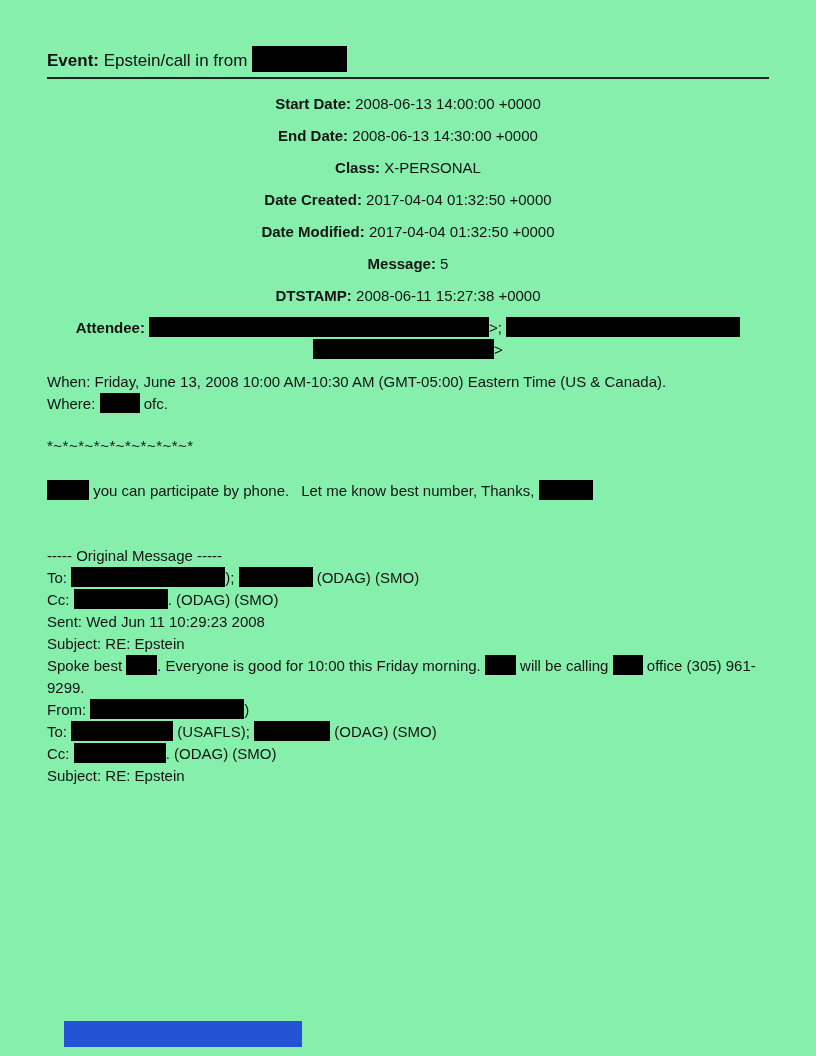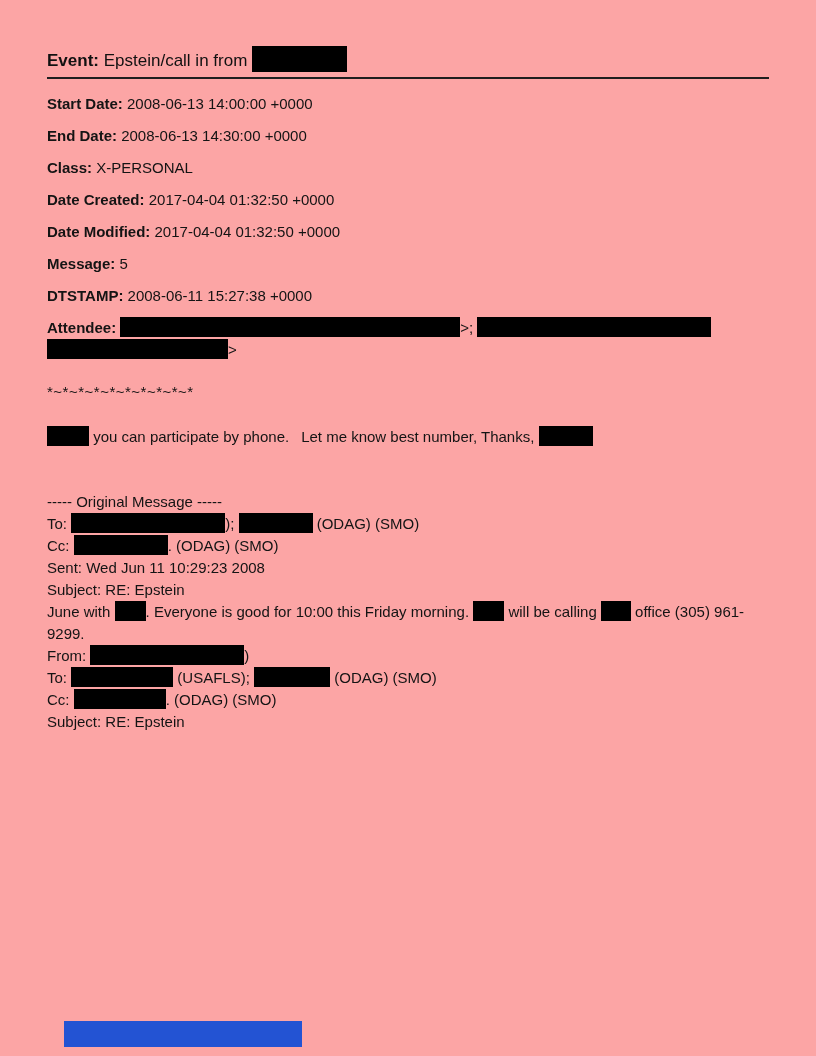--- a/index.html
+++ b/index.html
@@ -1,31 +1,31 @@
 <!DOCTYPE html>
 <html><head>
 <meta charset="utf-8">
 <style>
   html,body { margin:0; padding:0; background:#ffffff; }
   .page {
     position:relative;
     width:816px; height:1056px;
     box-sizing:border-box;
     padding:46px 47px 0 47px;
-    background:#fca5a5;
+    background:#86efac;
     font-family:"Liberation Sans","DejaVu Sans",sans-serif;
     font-size:15px; line-height:22px;
     color:#141414;
     overflow:hidden;
   }
   h1.title { margin:0; font-size:17px; line-height:26px; font-weight:400; color:#111; }
   h1.title .b { font-weight:700; }
   hr.title-rule { margin:3px 0 0 0; border:0; border-top:2px solid #1f1f1f; }
   .meta-list { margin-top:14px; }
-  p.meta { margin:0 0 10px 0; }
+  p.meta { margin:0 0 10px 0;text-align:center; }
   p.meta .b { font-weight:700; }
   p.para { margin:0; }
   p.sep-line { margin:20px 0 0 0; letter-spacing:0.5px; }
   p.note-line { margin:23px 0 0 0; }
   .msg1 { margin-top:43px; }
   .msg1 p, .msg2 p { margin:0; }
   .msg-body { margin:22px 0 0 0; }
   .msg2 { }
   .redact {
     display:inline-block;
@@ -76,39 +76,43 @@
 
     <p class="meta"><strong class="b">DTSTAMP:</strong>
       <span>2008-06-11 15:27:38 +0000</span></p>
 
     <p class="meta"><strong class="b">Attendee:</strong>
       <span class="redact" style="width:340px"></span><span>&gt;;</span>
       <span class="redact" style="width:234px"></span><br>
       <span class="redact" style="width:181px"></span><span>&gt;</span></p>
   </div>
 
+  <p class="para"><span>When: Friday, June 13, 2008 10:00 AM-10:30 AM (GMT-05:00) Eastern Time (US &amp; Canada).</span><br>
+    <span>Where:</span>
+    <span class="redact" style="width:40px"></span>
+    <span>ofc.</span></p>
 
   <p class="sep-line">*~*~*~*~*~*~*~*~*~*</p>
 
   <p class="note-line"><span class="redact" style="width:42px"></span>
     <span>you can participate by phone.</span><span class="gap"></span><span>Let me know best number, Thanks,</span>
     <span class="redact" style="width:54px"></span></p>
 
   <div class="msg1">
     <p>----- Original Message -----</p>
     <p><span>To:</span>
       <span class="redact" style="width:154px"></span><span>);</span>
       <span class="redact" style="width:74px"></span>
       <span>(ODAG) (SMO)</span></p>
     <p><span>Cc:</span>
       <span class="redact" style="width:94px"></span><span>. (ODAG) (SMO)</span></p>
     <p>Sent: Wed Jun 11 10:29:23 2008</p>
     <p>Subject: RE: Epstein</p>
 
-    <p class="msg-body"><span>June with</span>
+    <p class="msg-body"><span>Spoke best</span>
       <span class="redact" style="width:31px"></span><span>.  Everyone is good for 10:00 this Friday morning.</span>
       <span class="redact" style="width:31px"></span>
       <span>will be calling</span>
       <span class="redact" style="width:30px"></span>
       <span>office (305) 961-9299.</span></p>
   </div>
 
   <div class="msg2">
     <p><span>From:</span>
       <span class="redact" style="width:154px"></span><span>)</span></p>

